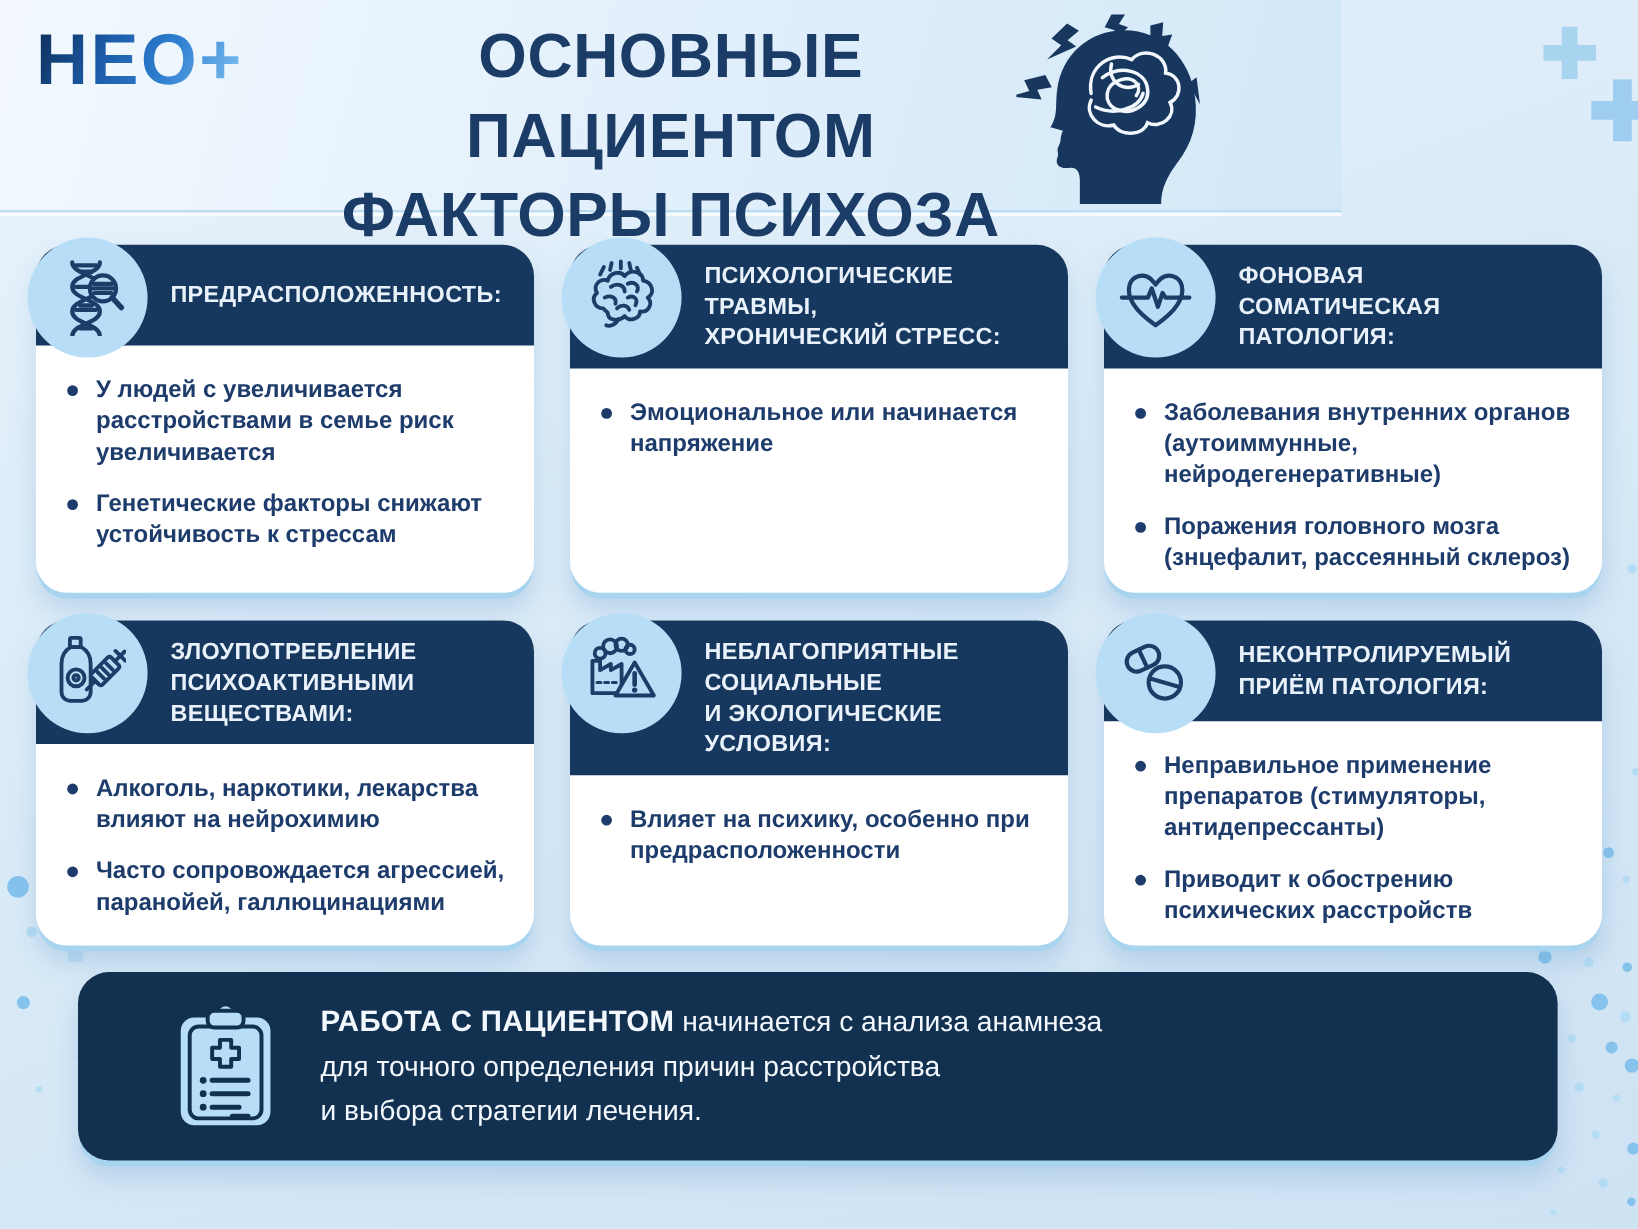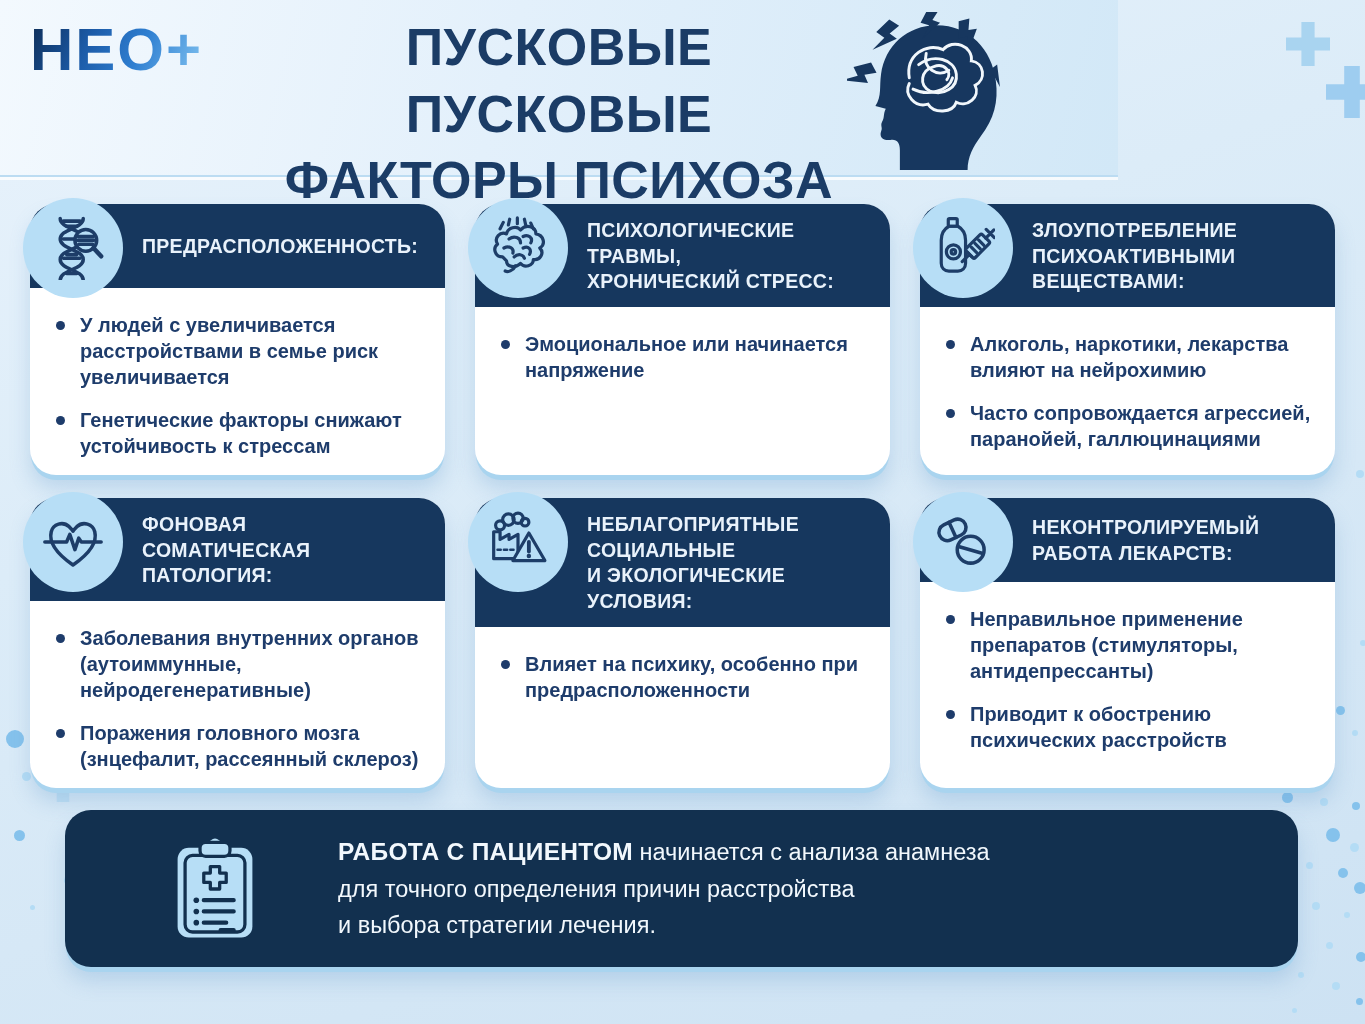--- a/index.html
+++ b/index.html
@@ -69,36 +69,36 @@
   .bullets { margin:0; padding:0; list-style:none; display:flex; flex-direction:column; gap:17px; }
   .bullet { display:flex; gap:15px; }
   .bullet-dot { flex:none; width:9px; height:9px; border-radius:50%; background:#1e3c6b; margin-top:9px; }
   .bullet-text { font-size:20px; font-weight:600; color:#1e3c6b; line-height:1.3; }
 
   
   .banner {
     position:absolute; left:65px; top:810px; width:1233px; height:157px;
     background:#12304f; border-radius:26px; z-index:2;
     box-shadow:0 6px 0 -1px #a9d4ef, 0 14px 20px rgba(110,160,205,.30);
-    display:flex; align-items:center; padding-left:107px; gap:80px;
+    display:flex; align-items:center; padding-left:80px; gap:36px;
   }
   .banner-text {
     margin:0; color:#f2f8fd; font-size:23.5px; line-height:1.55;
     white-space:pre-line; font-weight:500;
   }
   .banner-text strong { font-weight:800; font-size:24.5px; letter-spacing:.3px; }
 </style>
 </head>
 <body>
 
 <header class="top-band">
   <div class="logo">НЕО+</div>
 
   <h1 class="main-title">
-    <span>ПУСКОВЫЕ ПУСКОВЫЕ</span>
+    <span>ОСНОВНЫЕ ПАЦИЕНТОМ</span>
     <span>ФАКТОРЫ ПСИХОЗА</span>
   </h1>
 
   <svg class="brain-illustration" width="165" height="158" viewBox="0 0 175 168">
     <g fill="#17375f">
       <path d="M95 14 C64 14 40 36 36 66 C34 80 37 89 30 100 L41 103 C38 109 40 112 37 117 C35 121 38 123 36 127 C34 133 38 137 46 136 C53 135 56 139 56 147 L56 168 L128 168 C128 154 134 143 142 132 C156 114 161 95 158 73 C154 40 130 14 95 14 Z"></path>
       <path transform="translate(2,50) rotate(48 12 18)" d="M9 0 L21 3 L14 14 L23 17 L2 36 L10 20 L0 17 Z"></path>
       <path transform="translate(30,8) rotate(18 12 18)" d="M9 0 L21 3 L14 14 L23 17 L2 36 L10 20 L0 17 Z"></path>
       <path transform="translate(78,-4) scale(.9)" d="M9 0 L21 3 L14 14 L23 17 L2 36 L10 20 L0 17 Z"></path>
       <path transform="translate(118,6) rotate(-28 12 18) scale(.95)" d="M9 0 L21 3 L14 14 L23 17 L2 36 L10 20 L0 17 Z"></path>
@@ -180,20 +180,48 @@
             <span class="bullet-dot"></span>
             <span class="bullet-text">Эмоциональное или начинается напряжение</span>
           </li>
       </ul>
     </div>
   </section>
 
   <section class="card">
     <div class="icon-circle">
       <svg width="64" height="64" viewBox="0 0 100 100">
+        <g fill="none" stroke="#1d3d68" stroke-width="5.5" stroke-linecap="round" stroke-linejoin="round">
+          <path d="M50 86 C24 68 12 50 16 34 C19 22 34 17 44 26 C47 29 49 31 50 33 C51 31 53 29 56 26 C66 17 81 22 84 34 C88 50 76 68 50 86 Z"></path>
+          <path d="M6 50 H32 L40 50 L45 38 L53 62 L59 44 L63 50 H94"></path>
+        </g>
+      </svg>
+    </div>
+    <header class="card-header">
+      <h2 class="card-title">ФОНОВАЯ
+СОМАТИЧЕСКАЯ
+ПАТОЛОГИЯ:</h2>
+    </header>
+    <div class="card-body">
+      <ul class="bullets">
+        <li class="bullet">
+            <span class="bullet-dot"></span>
+            <span class="bullet-text">Заболевания внутренних органов (аутоиммунные, нейродегенеративные)</span>
+          </li>
+        <li class="bullet">
+            <span class="bullet-dot"></span>
+            <span class="bullet-text">Поражения головного мозга (знцефалит, рассеянный склероз)</span>
+          </li>
+      </ul>
+    </div>
+  </section>
+
+  <section class="card">
+    <div class="icon-circle">
+      <svg width="64" height="64" viewBox="0 0 100 100">
         <g fill="none" stroke="#1d3d68" stroke-width="5" stroke-linecap="round" stroke-linejoin="round">
           <rect x="27" y="4" width="14" height="12" rx="2"></rect>
           <path d="M28 16 C19 21 16 28 16 38 L16 74 C16 81 21 86 28 86 L42 86 C49 86 54 81 54 74 L54 38 C54 28 51 21 42 16 Z"></path>
           <circle cx="35" cy="56" r="11"></circle>
           <circle cx="35" cy="56" r="3.5"></circle>
           <g transform="rotate(45 70 50)">
             <rect x="60" y="28" width="20" height="36" rx="3" fill="#b7def6"></rect>
             <path d="M64 38 H76 M64 46 H76 M64 54 H76"></path>
             <path d="M70 10 V18 M61 18 H79 M70 18 V28"></path>
             <path d="M65 64 H75 M70 64 V80"></path>
@@ -216,48 +244,20 @@
             <span class="bullet-dot"></span>
             <span class="bullet-text">Часто сопровождается агрессией, паранойей, галлюцинациями</span>
           </li>
       </ul>
     </div>
   </section>
 
   <section class="card">
     <div class="icon-circle">
       <svg width="64" height="64" viewBox="0 0 100 100">
-        <g fill="none" stroke="#1d3d68" stroke-width="5.5" stroke-linecap="round" stroke-linejoin="round">
-          <path d="M50 86 C24 68 12 50 16 34 C19 22 34 17 44 26 C47 29 49 31 50 33 C51 31 53 29 56 26 C66 17 81 22 84 34 C88 50 76 68 50 86 Z"></path>
-          <path d="M6 50 H32 L40 50 L45 38 L53 62 L59 44 L63 50 H94"></path>
-        </g>
-      </svg>
-    </div>
-    <header class="card-header">
-      <h2 class="card-title">ФОНОВАЯ
-СОМАТИЧЕСКАЯ
-ПАТОЛОГИЯ:</h2>
-    </header>
-    <div class="card-body">
-      <ul class="bullets">
-        <li class="bullet">
-            <span class="bullet-dot"></span>
-            <span class="bullet-text">Заболевания внутренних органов (аутоиммунные, нейродегенеративные)</span>
-          </li>
-        <li class="bullet">
-            <span class="bullet-dot"></span>
-            <span class="bullet-text">Поражения головного мозга (знцефалит, рассеянный склероз)</span>
-          </li>
-      </ul>
-    </div>
-  </section>
-
-  <section class="card">
-    <div class="icon-circle">
-      <svg width="64" height="64" viewBox="0 0 100 100">
         <g fill="none" stroke="#1d3d68" stroke-width="5" stroke-linecap="round" stroke-linejoin="round">
           <circle cx="22" cy="24" r="7"></circle>
           <circle cx="35" cy="15" r="9"></circle>
           <circle cx="50" cy="13" r="8"></circle>
           <circle cx="61" cy="19" r="6"></circle>
           <path d="M12 76 V34 H22 V46 L36 38 V46 L50 38 V76 Z"></path>
           <path d="M18 62 h5 M28 62 h5 M38 62 h5" stroke-width="4"></path>
           <path d="M67 36 L92 79 L42 79 Z" fill="#b7def6"></path>
           <path d="M67 50 V65" stroke-width="6"></path>
           <circle cx="67" cy="72" r="1.5" fill="#1d3d68" stroke-width="4"></circle>
@@ -287,21 +287,21 @@
             <rect x="12" y="18" width="44" height="26" rx="13"></rect>
             <path d="M34 18 V44"></path>
           </g>
           <circle cx="62" cy="62" r="21" fill="#b7def6"></circle>
           <path d="M43 57 L81 68"></path>
         </g>
       </svg>
     </div>
     <header class="card-header">
       <h2 class="card-title">НЕКОНТРОЛИРУЕМЫЙ
-РАБОТА ЛЕКАРСТВ:</h2>
+ПРИЁМ ПАТОЛОГИЯ:</h2>
     </header>
     <div class="card-body">
       <ul class="bullets">
         <li class="bullet">
             <span class="bullet-dot"></span>
             <span class="bullet-text">Неправильное применение препаратов (стимуляторы, антидепрессанты)</span>
           </li>
         <li class="bullet">
             <span class="bullet-dot"></span>
             <span class="bullet-text">Приводит к обострению психических расстройств</span>

